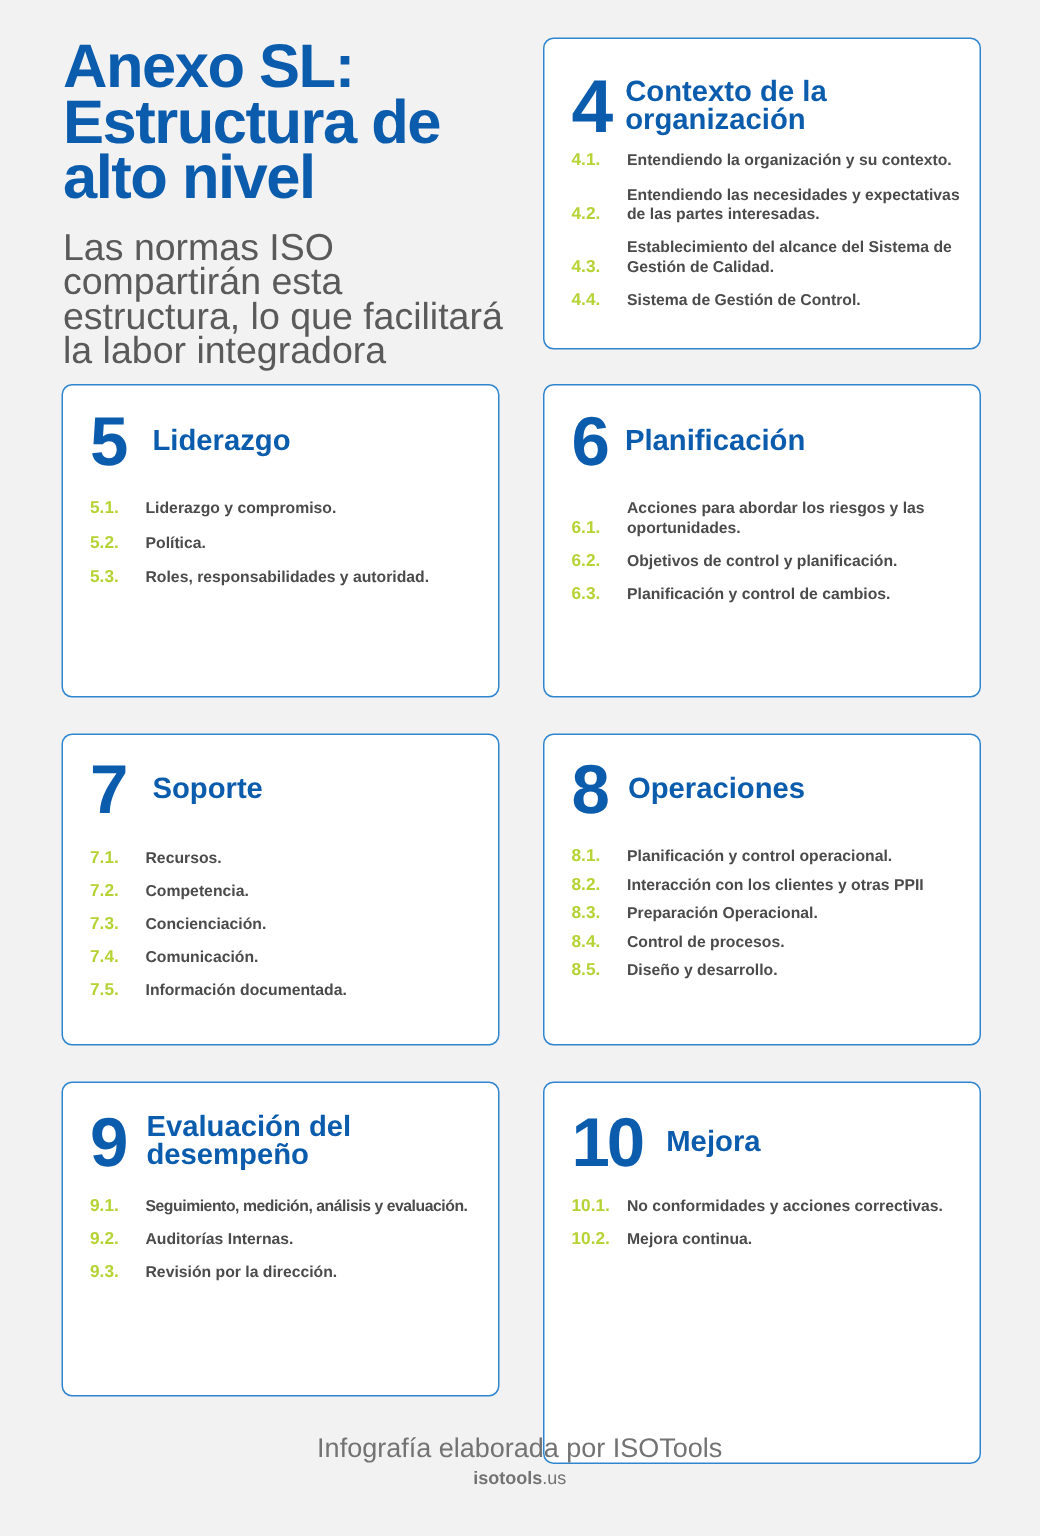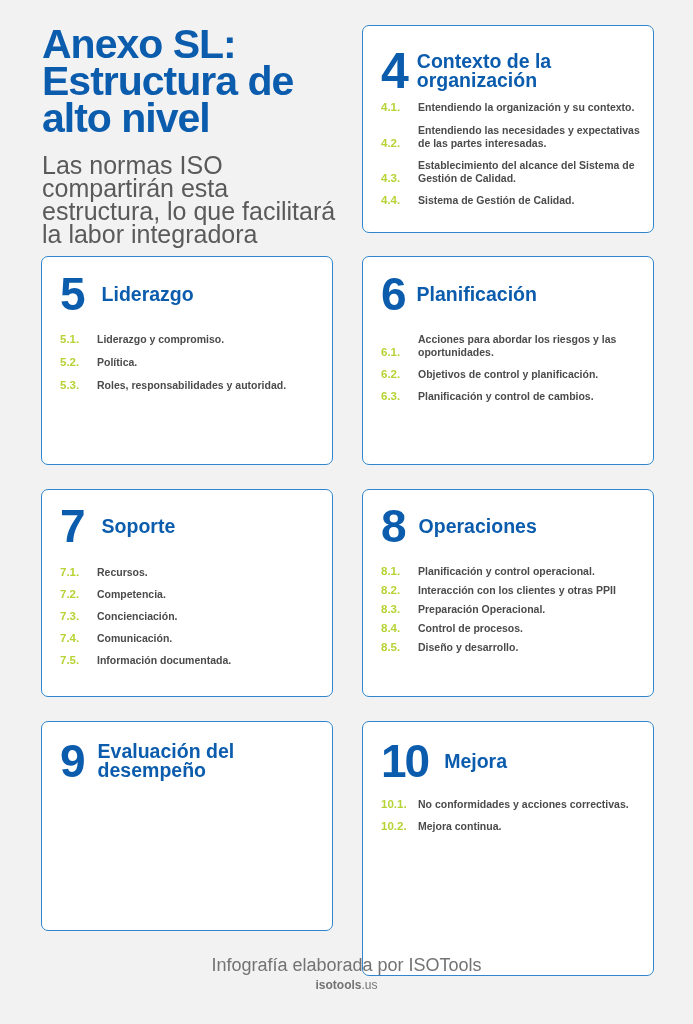--- a/index.html
+++ b/index.html
@@ -63,21 +63,21 @@
     <li class="card-item" style="margin-bottom:9px;">
         <span class="item-num">4.2.</span>
         <span class="item-text">Entendiendo las necesidades y expectativas de las partes interesadas.</span>
       </li>
     <li class="card-item" style="margin-bottom:9px;">
         <span class="item-num">4.3.</span>
         <span class="item-text">Establecimiento del alcance del Sistema de Gestión de Calidad.</span>
       </li>
     <li class="card-item">
         <span class="item-num">4.4.</span>
-        <span class="item-text">Sistema de Gestión de Calidad.</span>
+        <span class="item-text">Sistema de Gestión de Control.</span>
       </li>
   </ul>
 </div>
 
 <div class="card" style="left:41px;top:256px;width:292px;height:209px;">
   <div class="card-head" style="top:14px;">
     <span class="card-num">5</span>
     <span class="card-title" style="margin-left:18px;">Liderazgo</span>
   </div>
   <ul class="card-items" style="top:76px;">
@@ -173,20 +173,34 @@
         <span class="item-text">Diseño y desarrollo.</span>
       </li>
   </ul>
 </div>
 
 <div class="card" style="left:41px;top:721px;width:292px;height:210px;">
   <div class="card-head" style="top:16px;">
     <span class="card-num">9</span>
     <span class="card-title" style="width:160px;margin-left:14px;">Evaluación del desempeño</span>
   </div>
+  <ul class="card-items" style="top:76px;">
+    <li class="card-item" style="margin-bottom:9px;">
+        <span class="item-num">9.1.</span>
+        <span class="item-text" style="letter-spacing:-0.3px;">Seguimiento, medición, análisis y evaluación.</span>
+      </li>
+    <li class="card-item" style="margin-bottom:9px;">
+        <span class="item-num">9.2.</span>
+        <span class="item-text">Auditorías Internas.</span>
+      </li>
+    <li class="card-item">
+        <span class="item-num">9.3.</span>
+        <span class="item-text">Revisión por la dirección.</span>
+      </li>
+  </ul>
 </div>
 
 <div class="card" style="left:362px;top:721px;width:292px;height:255px;">
   <div class="card-head" style="top:16px;">
     <span class="card-num">10</span>
     <span class="card-title" style="margin-left:16px;">Mejora</span>
   </div>
   <ul class="card-items" style="top:76px;">
     <li class="card-item" style="margin-bottom:9px;">
         <span class="item-num" style="width:37px;flex-basis:37px;">10.1.</span>

